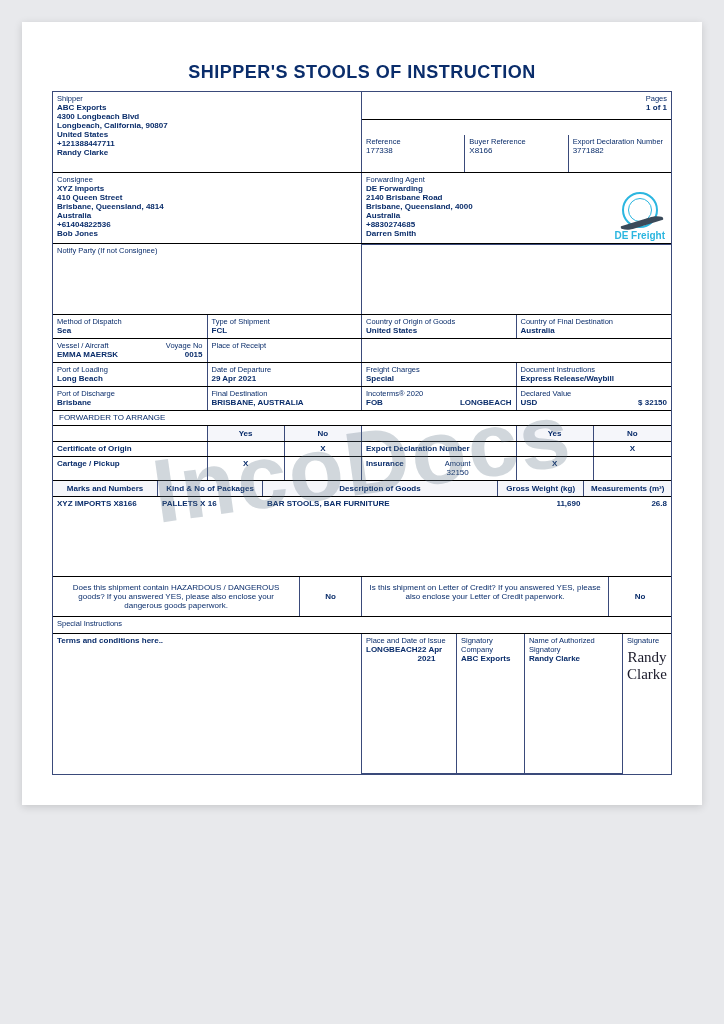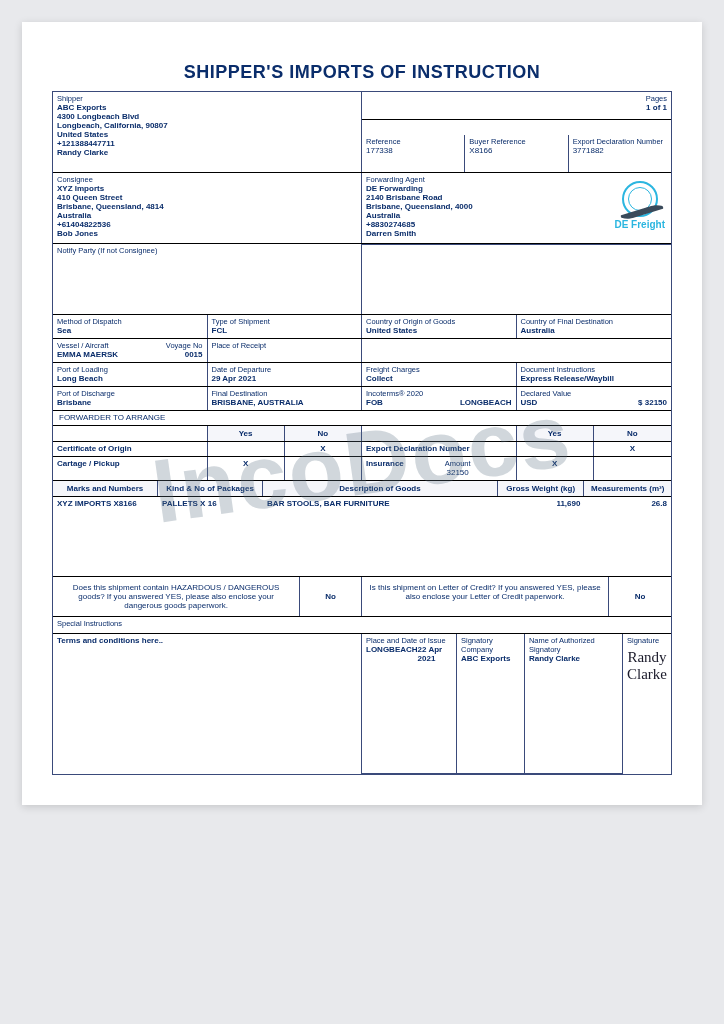--- a/index.html
+++ b/index.html
@@ -62,21 +62,21 @@
     background: #f5f6fa;
     font-size: 8px;
     font-weight: bold;
     color: #0a2d6b;
     text-align: center;
     padding: 3px 2px;
   }
   .logo {
     position: absolute;
     right: 6px;
-    top: 8px;
+    top: 19px;
     text-align: center;
   }
   .logo-globe {
     width: 36px; height: 36px;
     border: 2px solid #2bb6e0;
     border-radius: 50%;
     position: relative;
     margin: 0 auto;
   }
   .logo-globe::before {
@@ -105,21 +105,21 @@
     color: #1a1a2a;
     padding: 4px 0 6px 0;
   }
   .twoval { display: flex; justify-content: space-between; }
 </style>
 </head>
 <body>
 
 <div class="page">
   <div class="watermark">IncoDocs</div>
-  <h1 class="title">SHIPPER'S IMPORTS OF INSTRUCTION</h1>
+  <h1 class="title">SHIPPER'S STOOLS OF INSTRUCTION</h1>
 
   <div class="doc">
 
     <div class="row">
       <div class="cell" style="flex:0 0 50%; min-height:80px; border-bottom:none;">
         <span class="lbl">Shipper</span>
         <span class="val">ABC Exports</span>
         <span class="val">4300 Longbeach Blvd</span>
         <span class="val">Longbeach, California, 90807</span>
         <span class="val">United States</span>
@@ -224,21 +224,21 @@
       <div class="cell" style="flex:0 0 25%;">
         <span class="lbl">Port of Loading</span>
         <span class="val">Long Beach</span>
       </div>
       <div class="cell" style="flex:0 0 25%;">
         <span class="lbl">Date of Departure</span>
         <span class="val">29 Apr 2021</span>
       </div>
       <div class="cell" style="flex:0 0 25%;">
         <span class="lbl">Freight Charges</span>
-        <span class="val">Collect</span>
+        <span class="val">Special</span>
       </div>
       <div class="cell" style="flex:0 0 25%;">
         <span class="lbl">Document Instructions</span>
         <span class="val">Express Release/Waybill</span>
       </div>
     </div>
 
     <div class="row">
       <div class="cell" style="flex:0 0 25%;">
         <span class="lbl">Port of Discharge</span>

